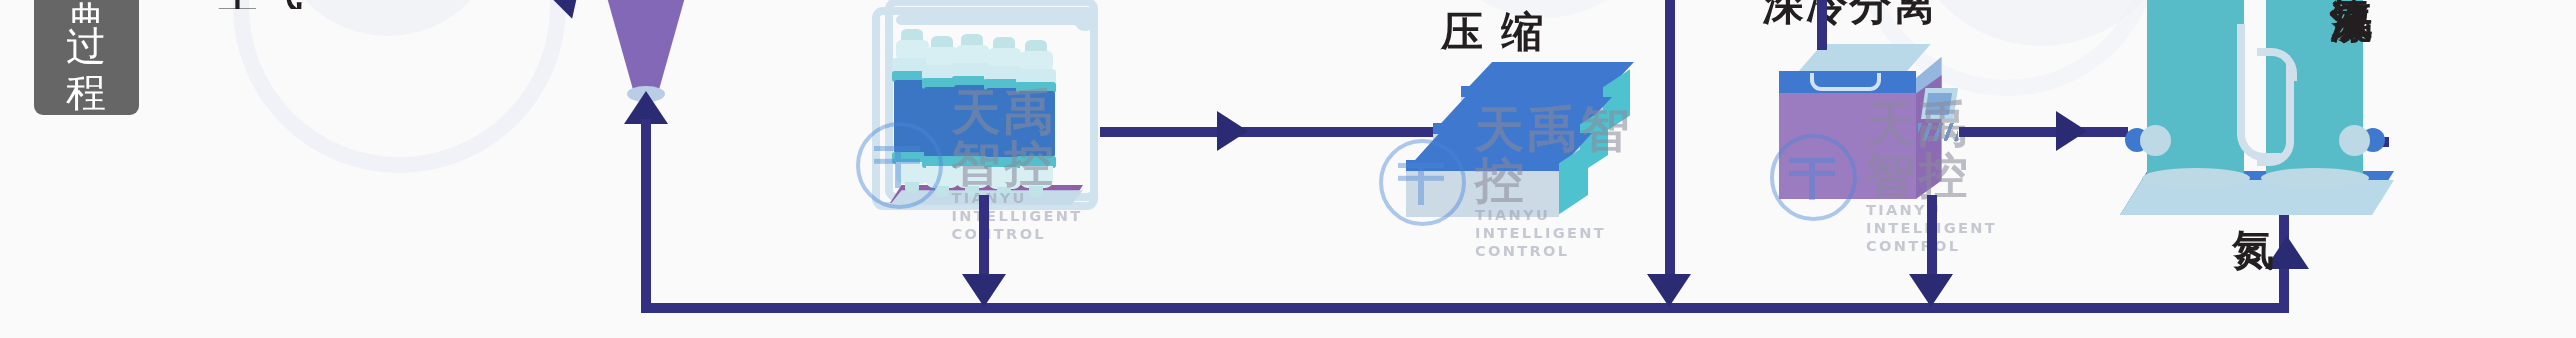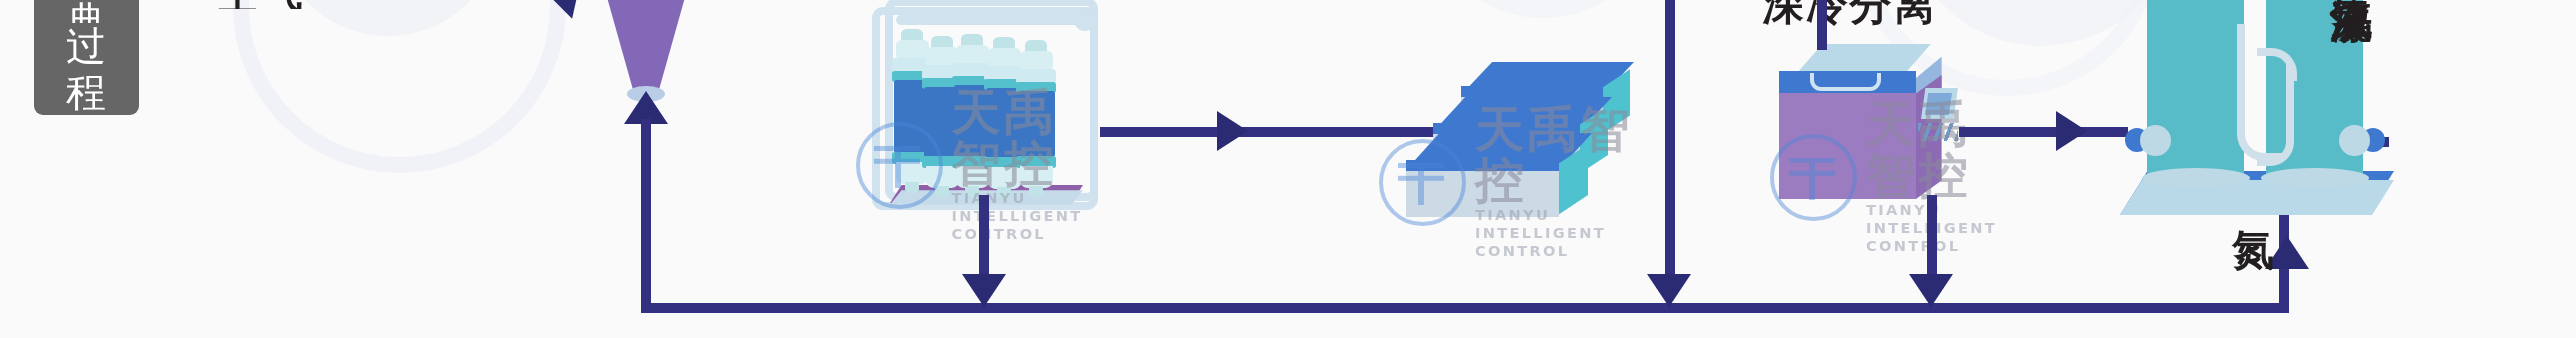--- a/index.html
+++ b/index.html
@@ -238,20 +238,21 @@
       </div>
     </div>
   </div>
 
   <div class="ln ln-v" style="left:979px;top:195px;height:91px;"></div>
   <div class="arw arw-d" style="left:962px;top:274px;"></div>
 
   <div class="ln ln-h" style="left:1100px;top:127px;width:347px;"></div>
   <div class="arw arw-r" style="left:1217px;top:111px;"></div>
 
+  <div class="lbl h" style="left:1441px;top:7.3px;">压 缩</div>
   <div class="comp" style="left:1406px;top:62px;width:256px;height:155px;">
 
     <div class="slab" style="left:55px;top:0;width:201px;height:73px;">
       <div class="top" style="left:0;top:0;width:173px;height:33px;clip-path:polygon(18% 0%,100% 0%,82% 100%,0% 100%);"></div>
       <div class="side" style="left:142px;top:7.3px;width:27px;height:64px;clip-path:polygon(0% 28%,100% 0%,100% 72%,0% 100%);"></div>
       <div class="front" style="left:0;top:29px;width:142px;height:44px;"></div>
       <div class="top" style="left:0;top:24px;width:142px;height:11px;background:#3f78cf;"></div>
     </div>
 
     <div class="slab" style="left:27px;top:35px;width:210px;height:82px;">

